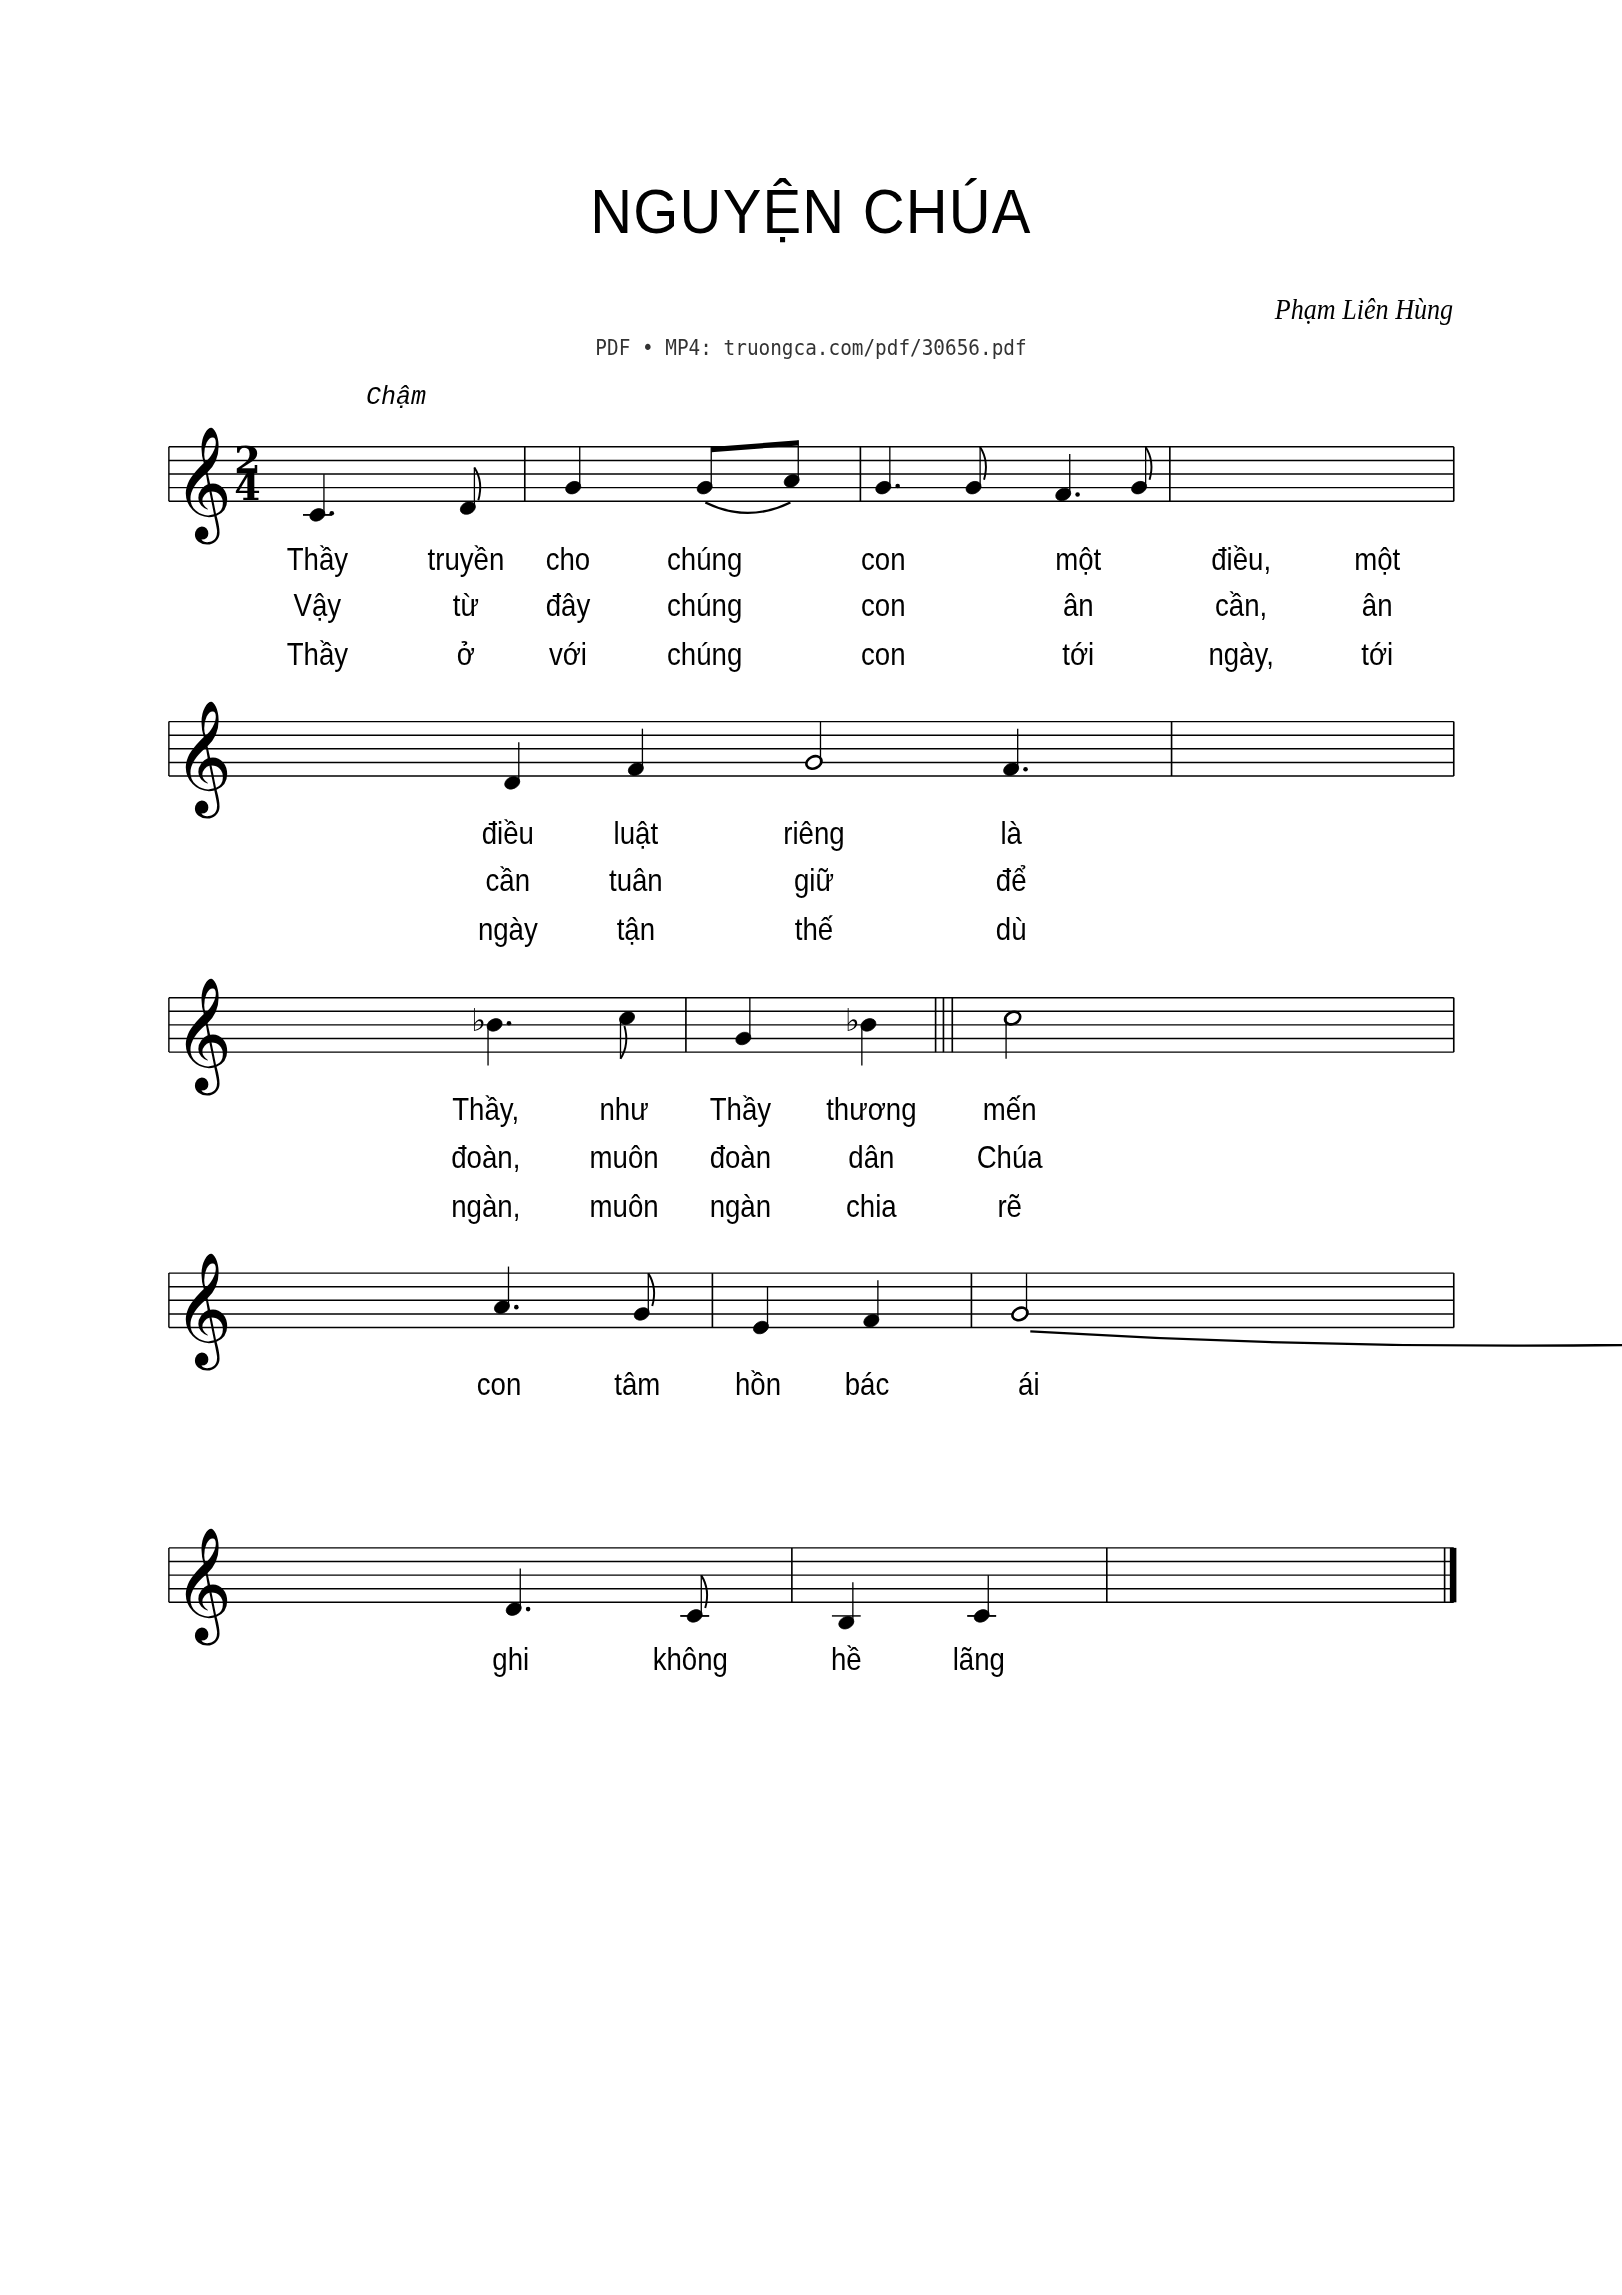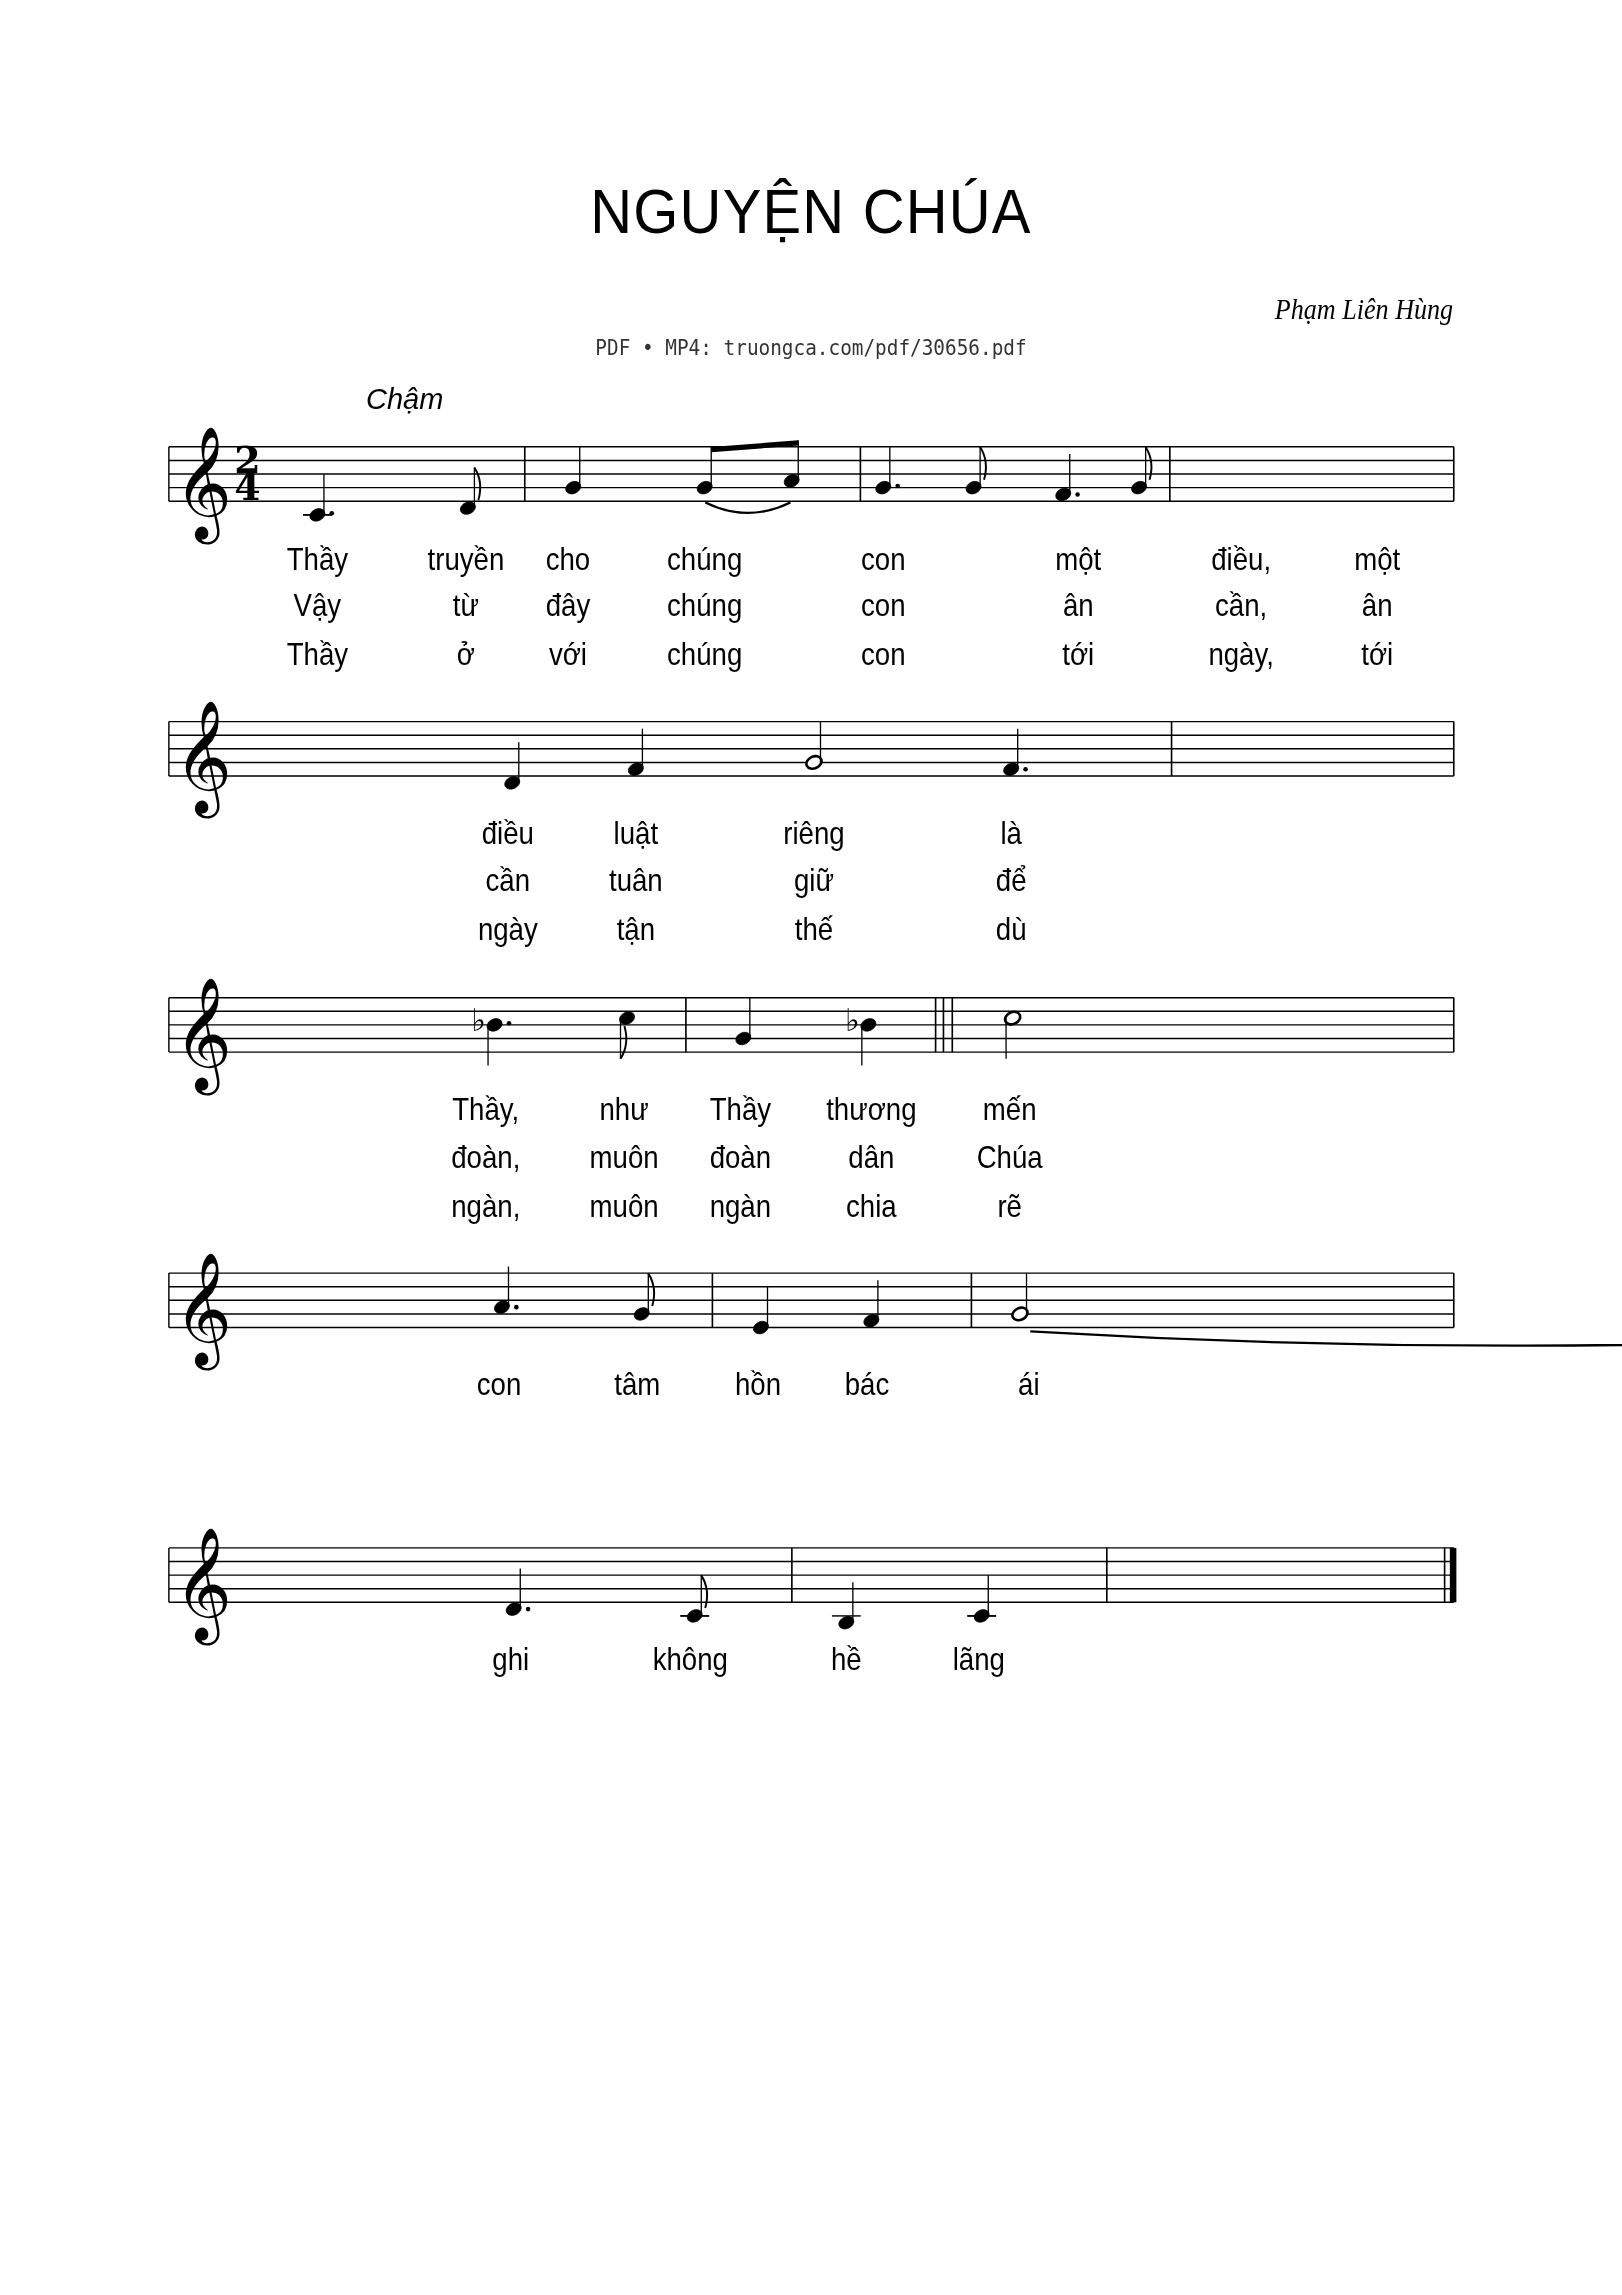--- a/index.html
+++ b/index.html
@@ -1,21 +1,21 @@
 <!DOCTYPE html>
 <html style="font-size:10.5px"><head>
 <meta charset="utf-8">
 <style>
   html, body { margin:0; padding:0; background:#ffffff; }
   body { width:1622px; height:2295px; position:relative; overflow:hidden; color:#000; }
   .abs { position:absolute; }
   .title { left:0; width:1622px; top:175px; text-align:center; font-family:"Liberation Sans", sans-serif; font-size:63px; letter-spacing:1.3px; transform:scaleX(0.92); transform-origin:center; }
   .composer { right:169px; top:293px; font-family:"Liberation Serif", serif; font-style:italic; font-size:29px; transform:scaleX(0.9); transform-origin:right; }
   .pdfline { left:0; width:1622px; top:335px; text-align:center; font-family:"DejaVu Sans Mono", monospace; font-size:22px; color:#333; transform:scaleX(0.88); transform-origin:center; }
-  .tempo { left:366px; top:383px; font-family:Liberation Sans, sans-serif; font-style:italic; font-size:29px; }
+  .tempo { left:366px; top:383px; font-family:Liberation Mono, monospace; font-style:italic; font-size:25px; }
   svg.score { position:absolute; left:0; top:0; width:1622px; height:2295px; }
 </style>
 </head>
 <body>
 
 <div class="abs title">NGUYỆN CHÚA</div>
 <div class="abs composer">Phạm Liên Hùng</div>
 <div class="abs pdfline">PDF • MP4: truongca.com/pdf/30656.pdf</div>
 <div class="abs tempo">Chậm</div>
 

